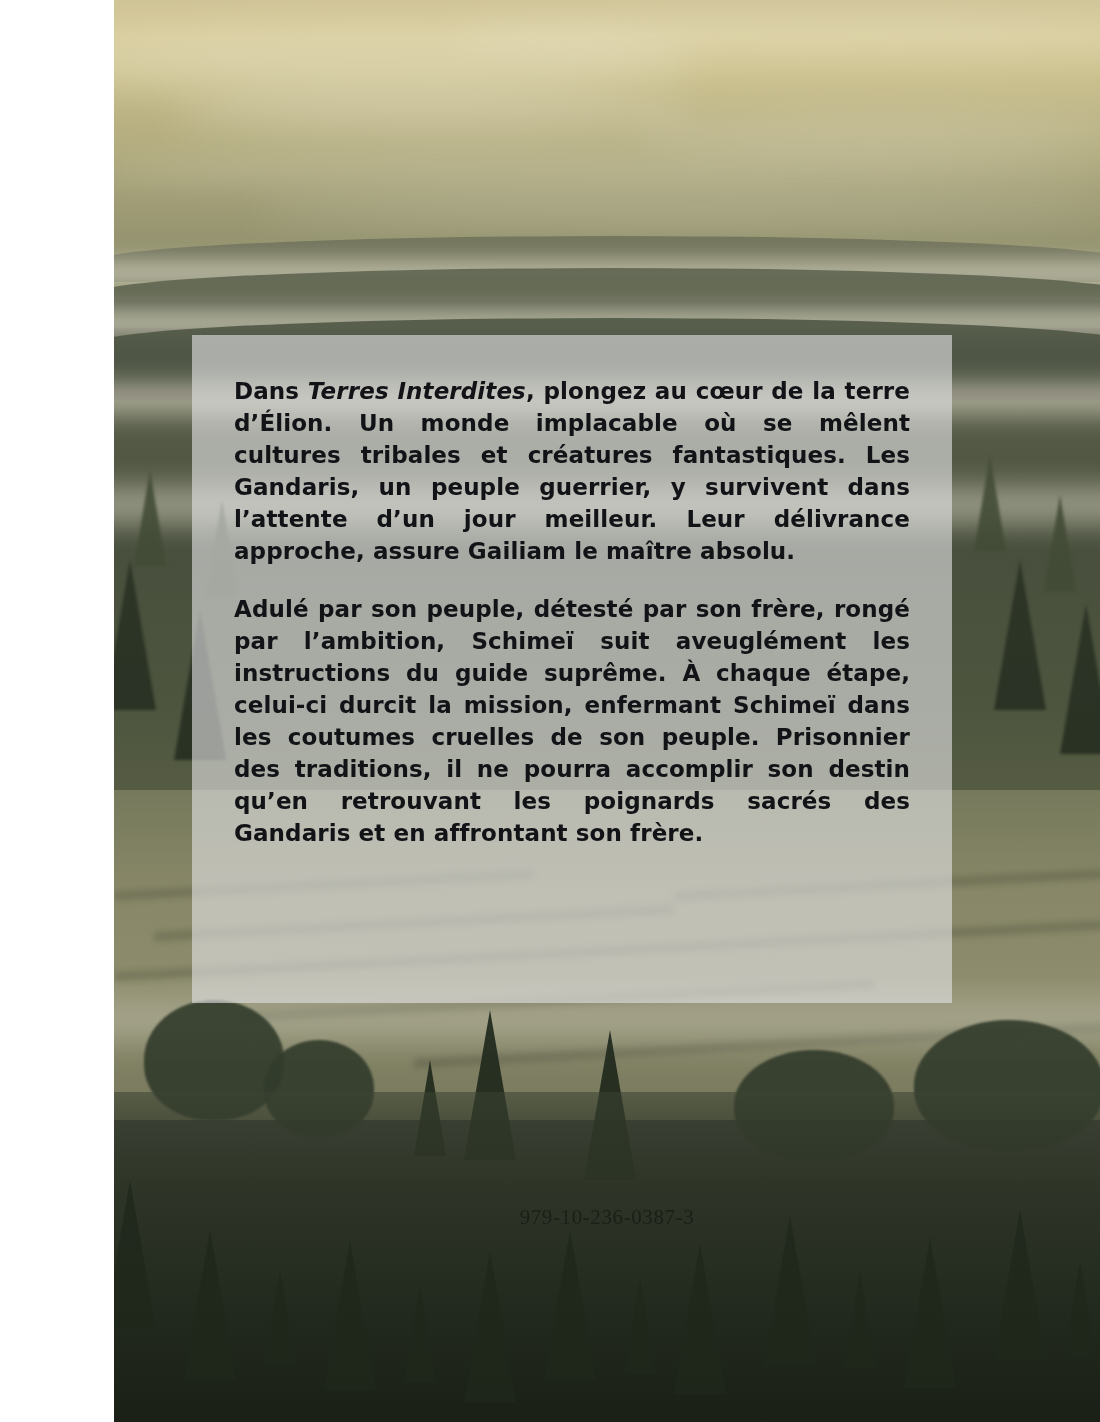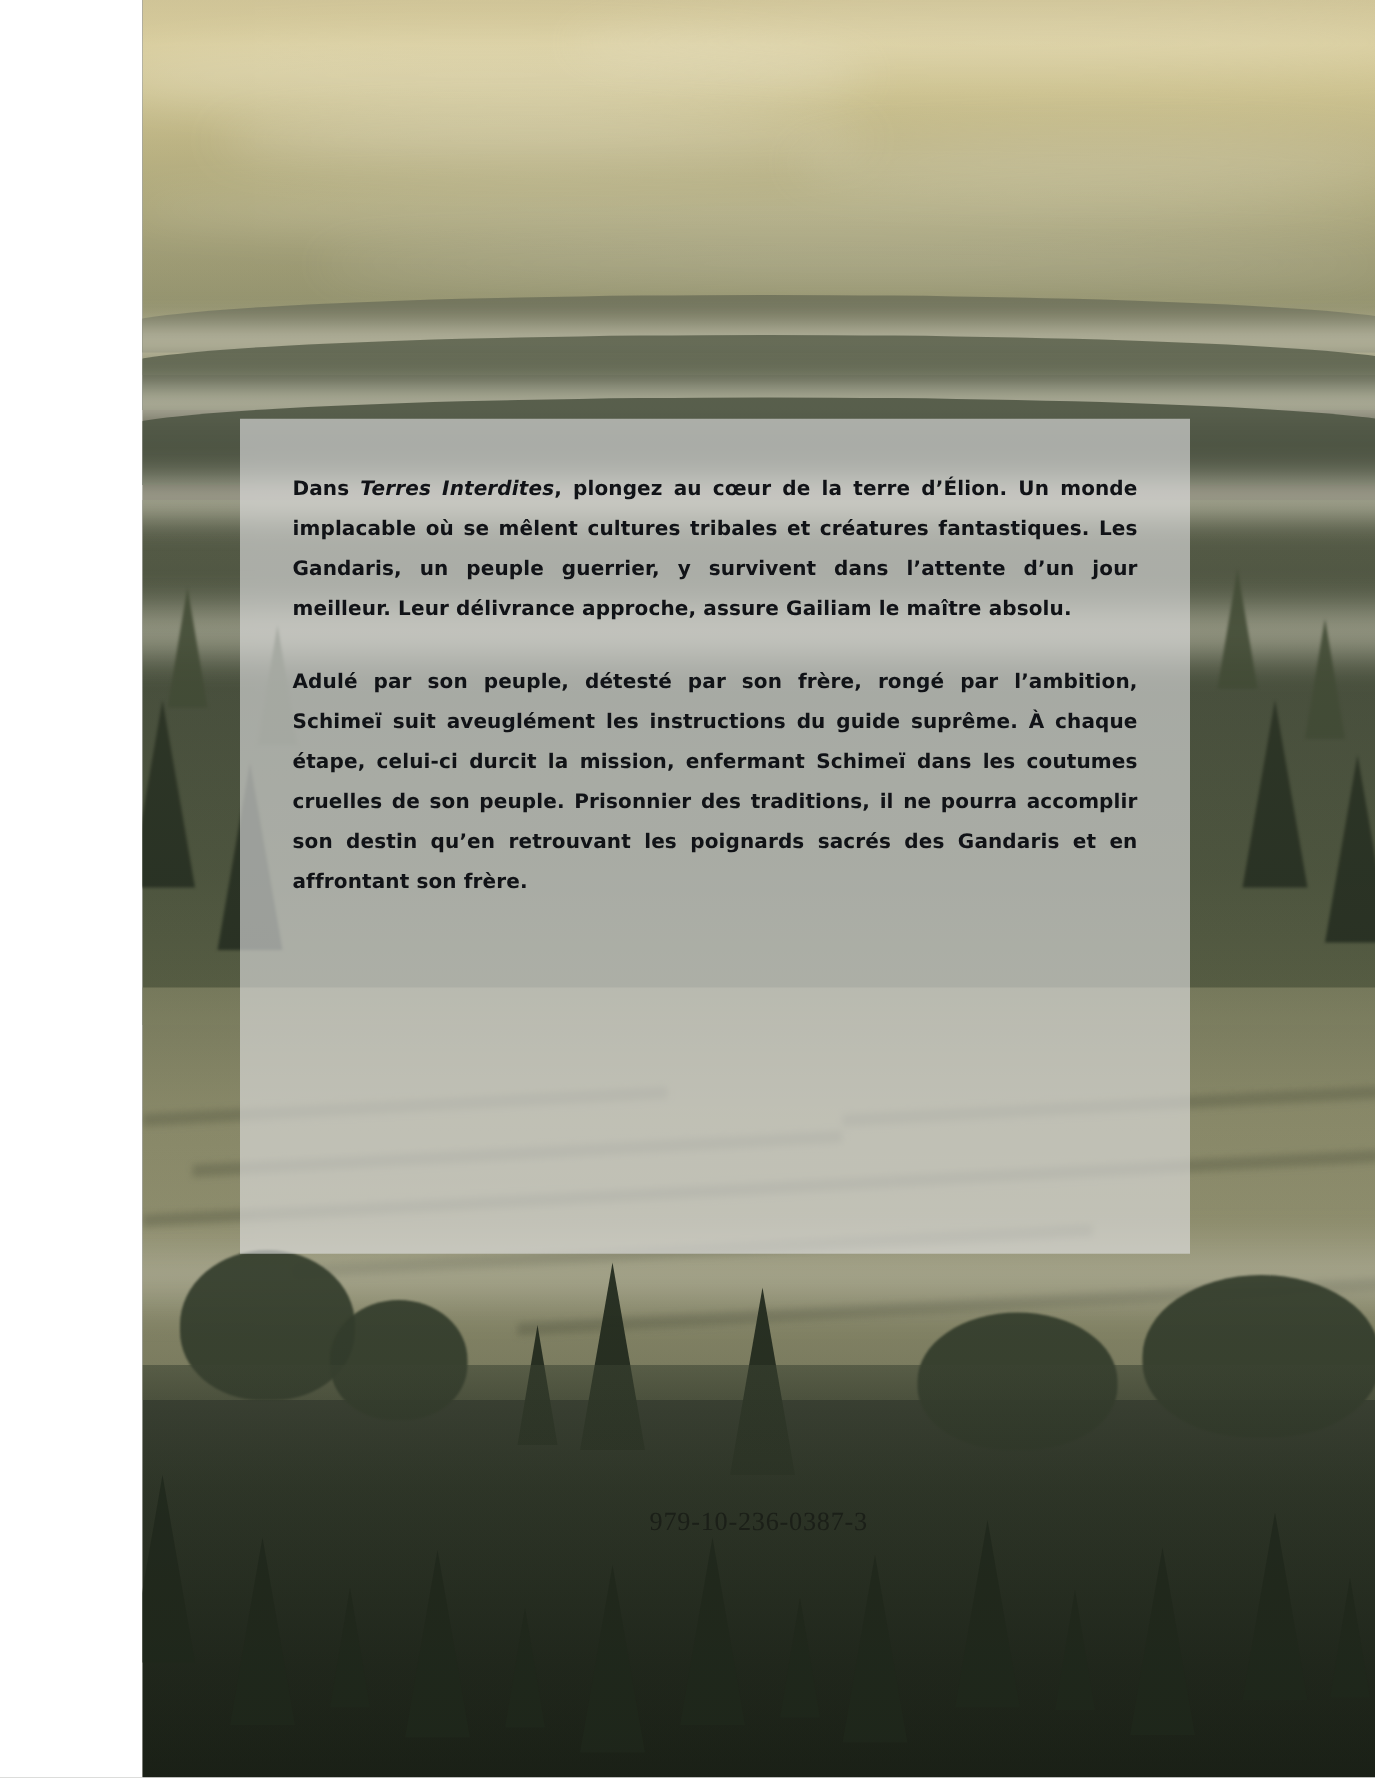--- a/index.html
+++ b/index.html
@@ -173,21 +173,21 @@
     top: 335px;
     width: 760px;
     height: 668px;
     background: rgba(226,226,228,0.62);
     box-sizing: border-box;
     padding: 40px 42px 30px 42px;
   }
   .blurb-panel p {
     margin: 0 0 26px 0;
     font-family: "DejaVu Sans", sans-serif;
-    font-size: 16px;
+    font-size: 23px;
     line-height: 32px;
     font-weight: 700;
     color: #111317;
     text-align: justify;
     letter-spacing: .1px;
   }
   .blurb-panel p:last-child { margin-bottom: 5px; }
   .blurb-panel em {
     font-style: italic;
   }

